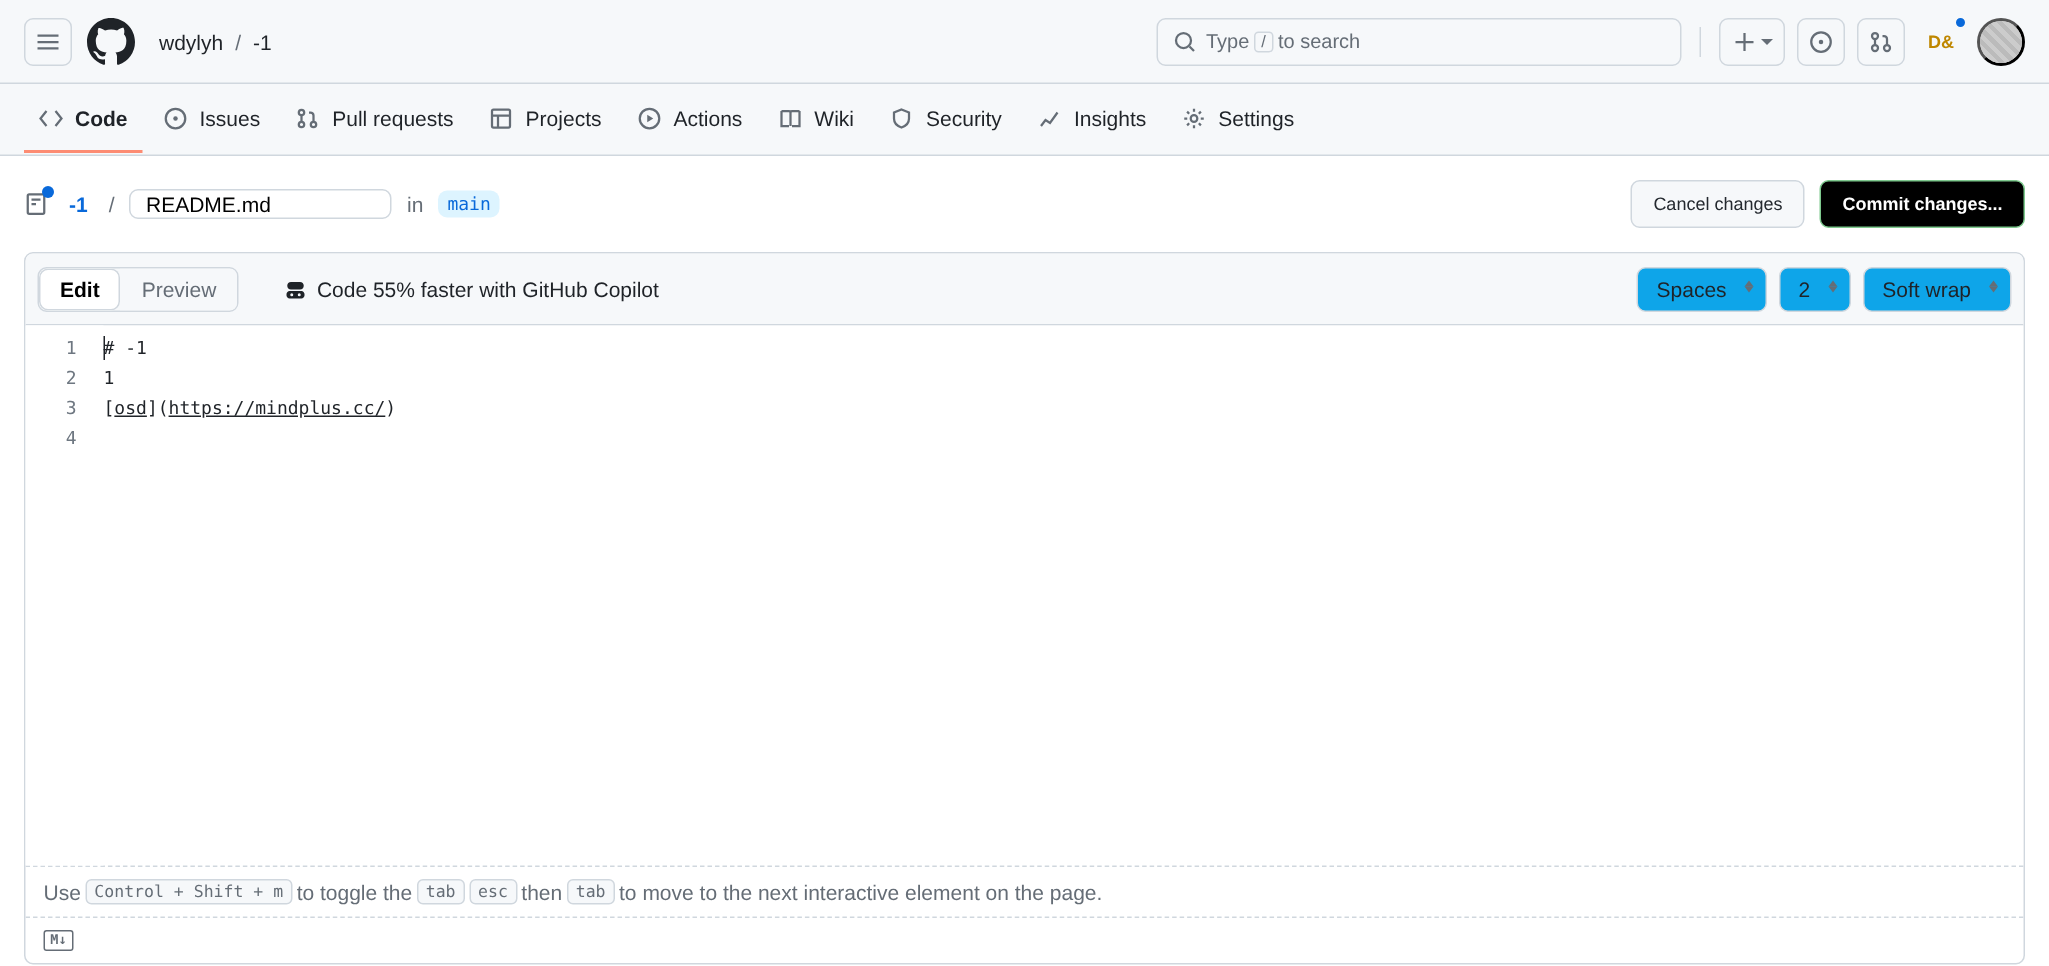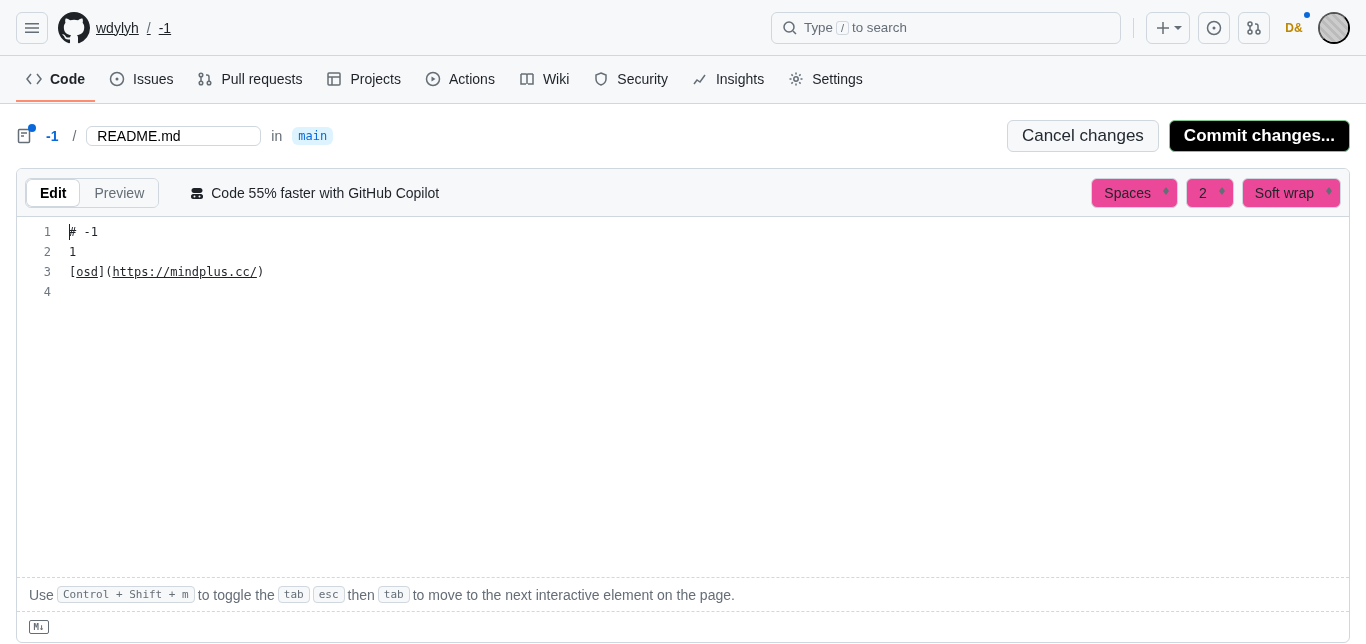--- a/index.html
+++ b/index.html
@@ -1,20 +1,20 @@
 <!DOCTYPE html>
 <html><head>
 <meta charset="utf-8">
 <style>
 * { box-sizing: border-box; margin: 0; padding: 0; }
 body { font-family: -apple-system, BlinkMacSystemFont, "Segoe UI", Helvetica, Arial, sans-serif; font-size: 14px; color: #1f2328; background: #ffffff; }
 .header { height: 56px; display: flex; align-items: center; padding: 0 16px; background: #f6f8fa; border-bottom: 1px solid #d0d7de; }
 .burger-btn { width: 32px; height: 32px; display: flex; align-items: center; justify-content: center; border: 1px solid #d0d7de; border-radius: 6px; background: transparent; cursor: pointer; }
 .logo { width: 32px; height: 32px; margin-left: 10px; display:flex;align-items:center;justify-content:center;}
-.breadcrumb { display: flex; align-items: center; font-size: 14px; text-decoration: underline; }
+.breadcrumb { margin-left: 10px; display: flex; align-items: center; font-size: 14px; }
 .breadcrumb a { color: #1f2328; text-decoration: none; padding: 4px 6px; border-radius:6px;}
 .breadcrumb .sep { color: #656d76; margin: 0 2px; }
 .header-right { margin-left: auto; display: flex; align-items: center; gap: 8px; }
 .search-box { width: 350px; height: 32px; background: #f6f8fa; border: 1px solid #d0d7de; border-radius: 6px; display: flex; align-items: center; padding: 0 10px; color: #656d76; cursor:pointer;}
 .search-box .kbd { border:1px solid #d0d7de; border-radius:3px; font-size:11px; padding:0 4px; margin:0 3px; color:#656d76;}
 .hdr-divider{width:1px;height:20px;background:#d0d7de;margin:0 4px;}
 .icon-btn { width: 32px; height: 32px; display: flex; align-items: center; justify-content: center; border: 1px solid #d0d7de; border-radius: 6px; background: #f6f8fa; cursor: pointer; color:#656d76; position:relative;}
 .icon-btn.plus-btn{width:44px;}
 .notif-dot{position:absolute;top:-2px;right:-2px;width:10px;height:10px;border-radius:50%;background:#0969da;border:2px solid #f6f8fa;}
 .avatar { width: 32px; height: 32px; border-radius: 50%; background: #ddd; display:flex;align-items:center;justify-content:center;color:#555;font-size:10px;font-weight:bold;overflow:hidden;}
@@ -26,31 +26,31 @@
 .tab.active svg{color:#656d76;}
 .toolbar { display: flex; align-items: center; padding: 16px; gap: 10px; }
 .branch-icon{position:relative; width:16px;height:16px;color:#656d76;}
 .branch-dot{position:absolute;top:-4px;right:-4px;width:8px;height:8px;border-radius:50%;background:#0969da;}
 .toolbar .repo-link { color: #0969da; font-weight:600; text-decoration:none; padding:0 4px;}
 .toolbar .slash { color: #656d76; }
 .filename-input { height: 20px; padding: 0 10px; border: 1px solid #d0d7de; border-radius: 6px; font-size: 14px; width: 175px; }
 .toolbar .in-word { color: #656d76;}
 .branch-chip { background: #ddf4ff; color: #0969da; font-family: ui-monospace, SFMono-Regular, monospace; font-size: 12px; padding: 2px 6px; border-radius: 6px; }
 .toolbar-right { margin-left: auto; display: flex; gap: 10px; }
-.btn { height: 32px; padding: 0 14px; display: inline-flex; align-items: center; border: 1px solid #d0d7de; border-radius: 6px; background: #f6f8fa; cursor: pointer; font-size: 17px; color:#24292f;font-weight:500;}
+.btn { height: 32px; padding: 0 14px; display: inline-flex; align-items: center; border: 1px solid #d0d7de; border-radius: 6px; background: #f6f8fa; cursor: pointer; font-size: 12px; color:#24292f;font-weight:500;}
 .btn-primary { background: #000000; border-color: #7ec98e; color: #fff; font-weight: 700;}
 .editor-frame { margin: 0 16px 16px; border: 1px solid #d0d7de; border-radius: 6px; overflow:hidden;}
 .editor-header { height: 48px; display: flex; align-items: center; padding: 0 8px; background: #f6f8fa; border-bottom: 1px solid #d0d7de; }
 .segmented { display: flex; border:1px solid #d0d7de; border-radius:6px; overflow:hidden;}
 .seg-btn { padding: 6px 14px; font-size: 14px; cursor: pointer; background: #f6f8fa; border: none; }
 .seg-btn.active { background: #fff; font-weight:600; box-shadow: inset 0 0 0 1px #d0d7de; border-radius:6px;}
 .seg-btn:not(.active){color:#656d76;}
 .copilot-msg { display: flex; align-items: center; gap: 6px; margin-left: 30px; font-size: 14px; color:#1f2328;}
 .editor-right { margin-left: auto; display: flex; gap: 8px; }
-.select-box { height: 30px; padding: 0 26px 0 12px; border: 1px solid #d0d7de; border-radius: 6px; background: #ec4899; display: flex; align-items: center; cursor: pointer; position: relative; font-size:14px;}
+.select-box { height: 30px; padding: 0 26px 0 12px; border: 1px solid #d0d7de; border-radius: 6px; background: #0ea5e9; display: flex; align-items: center; cursor: pointer; position: relative; font-size:14px;}
 .select-box::after { content:""; position:absolute; right:8px; top:50%; transform:translateY(-50%); width:0;height:0;border-left:3px solid transparent;border-right:3px solid transparent;border-top:4px solid #656d76;}
 .select-box::before { content:""; position:absolute; right:8px; top:50%; transform:translateY(-6px); width:0;height:0;border-left:3px solid transparent;border-right:3px solid transparent;border-bottom:4px solid #656d76;}
 .code-area { display: flex; min-height: 360px; font-family: ui-monospace, SFMono-Regular, Menlo, monospace; font-size: 12px; line-height:20px; background:#fff;}
 .gutter { width: 52px; text-align: right; padding: 5px 18px 5px 0; color: #6e7781; user-select:none; background:#fff;}
 .code-lines { padding: 5px 0; flex: 1; position:relative;}
 .code-lines pre{margin:0;}
 .cursor-line{position:relative;}
 .cursor-line::before{content:"";position:absolute;left:0;top:2px;height:16px;width:1px;background:#1f2328;}
 .link-underline{text-decoration:underline;}
 .ed-footer1{border-top:1px dashed #d0d7de; padding:8px 12px; font-size:14px;color:#656d76; display:flex;align-items:center;flex-wrap:wrap;gap:3px;}

